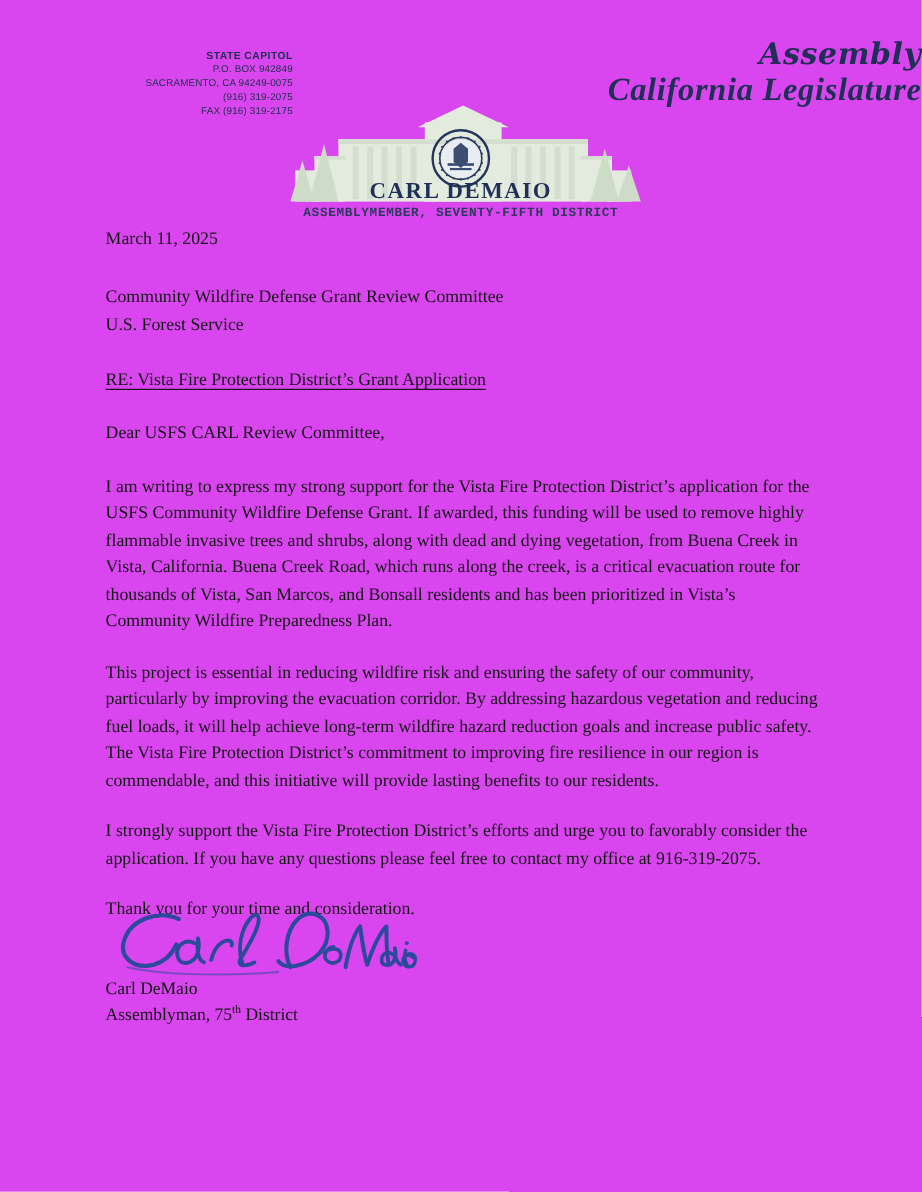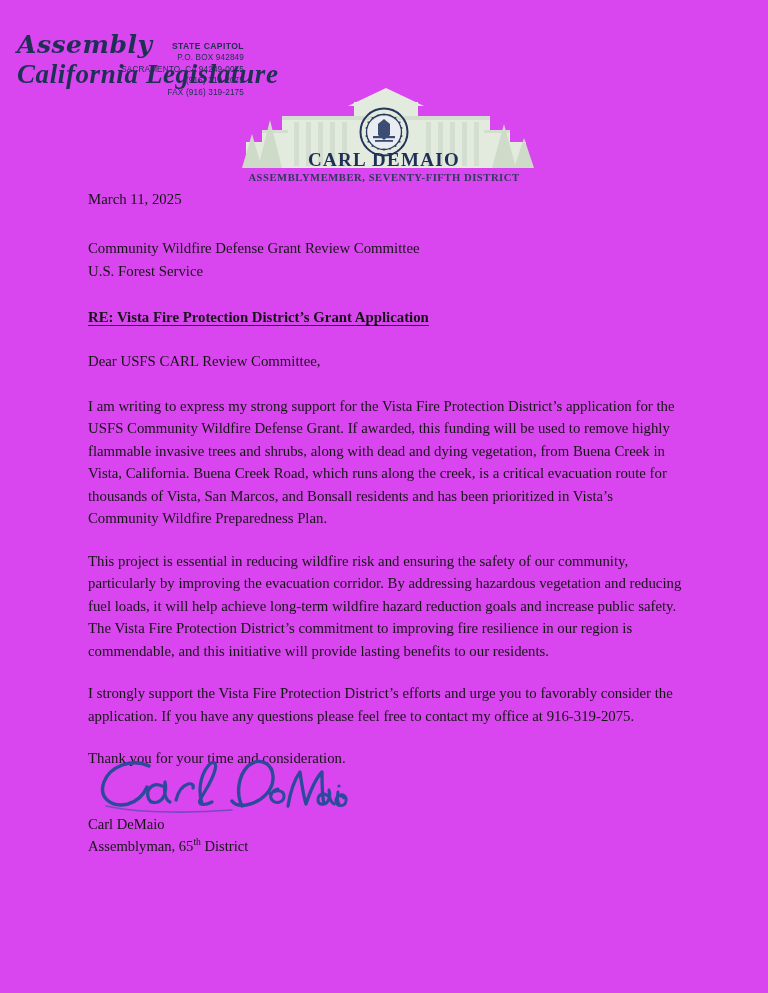--- a/index.html
+++ b/index.html
@@ -58,21 +58,21 @@
     overflow: hidden;
     pointer-events: none;
   }
   .capitol-watermark svg { display: block; }
 
   .masthead {
     position: absolute;
     left: 17px;
     right: 0;
     top: 32px;
-    text-align: left;
+    text-align: right;
   }
   .masthead-line1 {
     font-family: "DejaVu Serif", "Liberation Serif", serif;
     font-size: 25px;
     font-weight: bold;
     color: #1f2f56;
     letter-spacing: 0.5px;
     line-height: 1.06;
     font-style: italic;
   }
@@ -104,21 +104,21 @@
   }
   .name-block .member-name {
     font-family: "Liberation Serif", "DejaVu Serif", serif;
     font-size: 19px;
     font-weight: bold;
     color: #1f2f56;
     letter-spacing: 1.3px;
     line-height: 1.1;
   }
   .name-block .member-title {
-    font-family: Liberation Serif, serif;
+    font-family: Liberation Mono, monospace;
     font-size: 10.6px;
     font-weight: bold;
     color: #2b3a5c;
     letter-spacing: 0.55px;
     margin-top: 1px;
   }
 
   
   .letter-body {
     position: absolute;
@@ -130,21 +130,21 @@
     color: #151515;
   }
   .letter-body p {
     margin: 0 0 17px 0;
     text-align: left;
   }
   .date-line { margin-bottom: 27px !important; }
   .recipient { margin-bottom: 24px !important; }
   .recipient div { line-height: 1.5; }
   .re-line {
-    font-weight: bold;
+    font-weight: normal;
     text-decoration: underline;
     text-underline-offset: 2.5px;
     margin-bottom: 22px !important;
   }
   .salutation { margin-bottom: 22px !important; }
   .para { margin-bottom: 20px !important; }
   .thanks { margin-bottom: 21px !important; }
   .sincerely { margin-bottom: 0 !important; }
 
   
@@ -320,16 +320,16 @@
           <path d="M236 40 C232 36, 226 38, 226 44 C226 49, 233 50, 236 45 C238 41, 238 37, 237 34 C237 40, 238 46, 242 48" stroke-width="3"></path>
           <path d="M246 36 C245 41, 245 45, 247 48" stroke-width="3"></path>
           <circle cx="247" cy="30" r="1.6" fill="#2b4a9b" stroke="none"></circle>
           <path d="M252 42 C249 38, 243 40, 244 46 C245 51, 253 51, 254 45 C255 40, 251 38, 248 39" stroke-width="2.8"></path>
 
           <path d="M14 50 C40 56, 90 58, 140 54" stroke-width="1.6" opacity="0.55"></path>
         </g>
       </svg>
     </div>
     <div class="sign-name">Carl DeMaio</div>
-    <div class="sign-title"><span>Assemblyman, 65</span><sup>th</sup><span> District</span></div>
+    <div class="sign-title"><span>Assemblyman, 75</span><sup>th</sup><span> District</span></div>
   </div>
 
 </div>
 
 </body></html>

